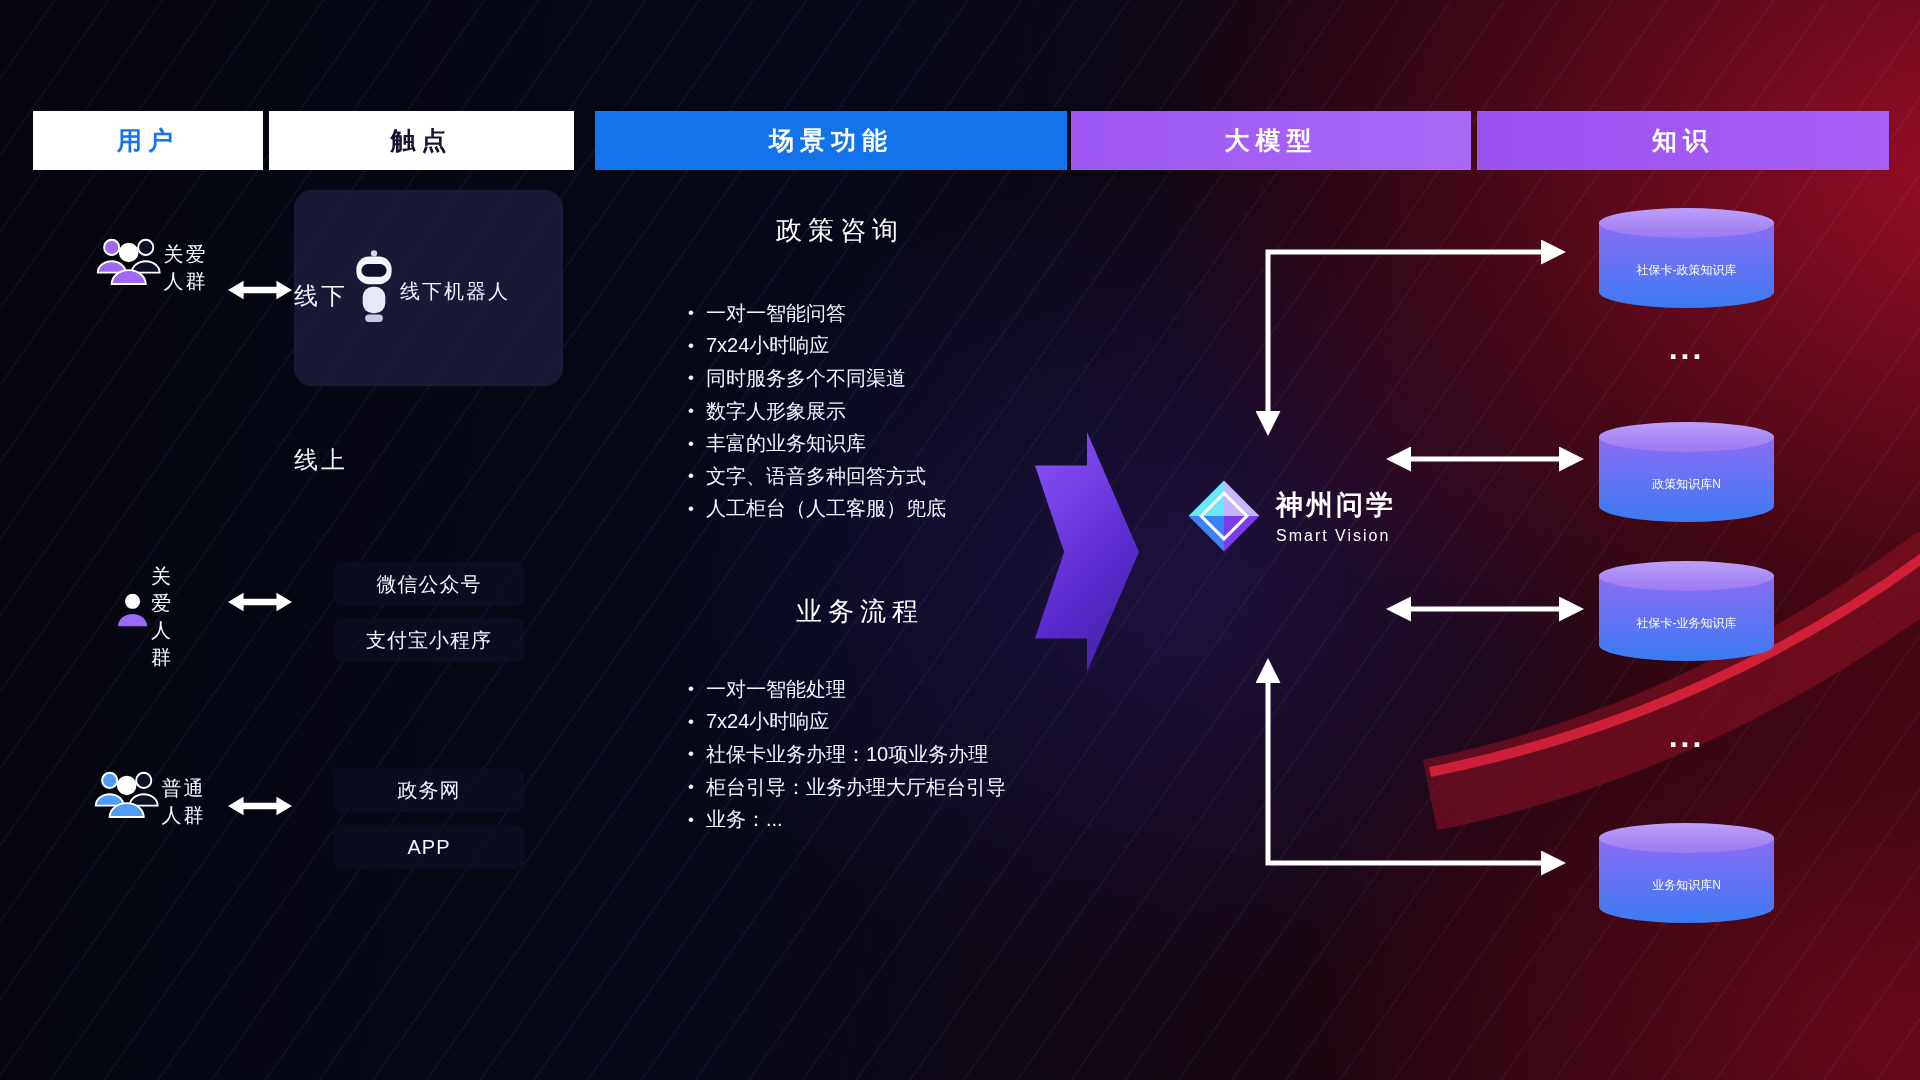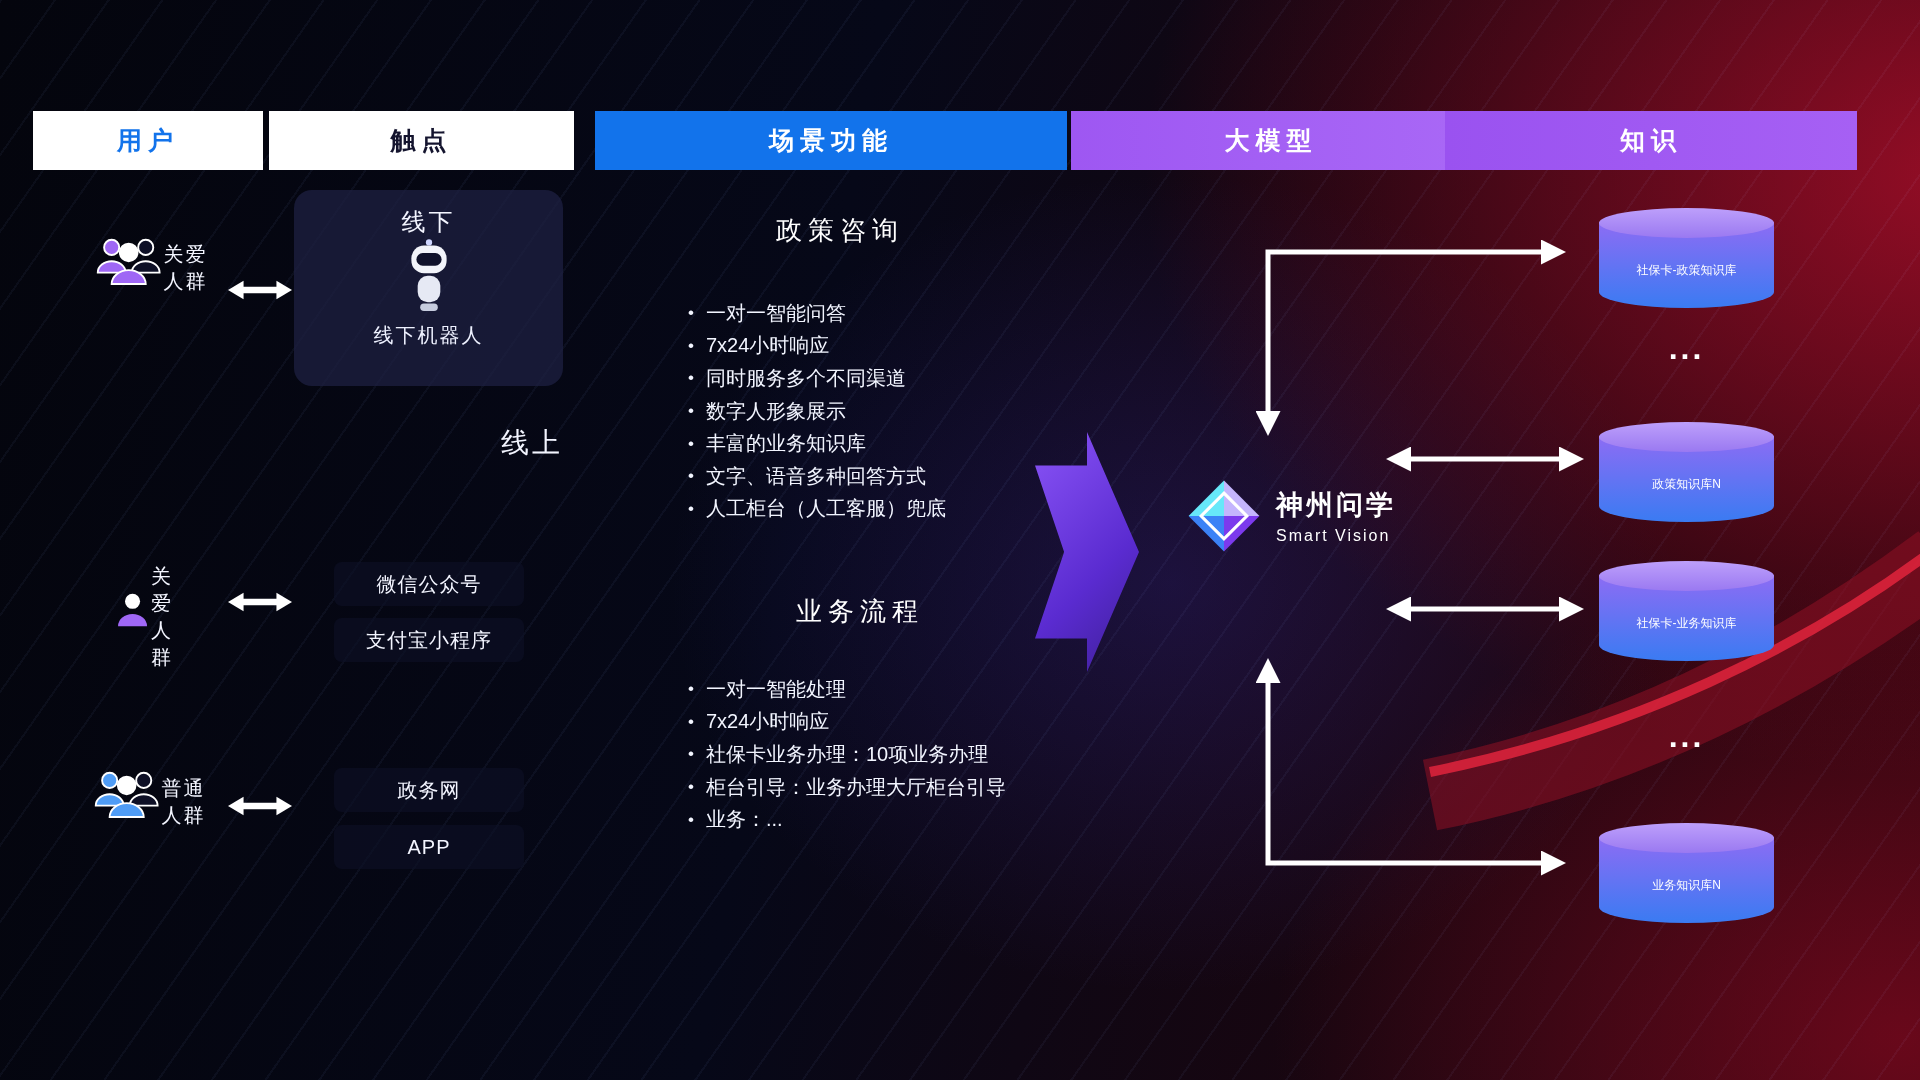--- a/index.html
+++ b/index.html
@@ -20,41 +20,41 @@
   .bg-svg { position:absolute; inset:0; z-index:0; }
 
   
   .hdr { position:absolute; top:111px; height:59px; z-index:2;
          display:flex; align-items:center; justify-content:center;
          font-size:25px; font-weight:bold; letter-spacing:6px; }
   .hdr0 { left:33px;   width:230px; background:#ffffff; color:#1273eb; }
   .hdr1 { left:269px;  width:305px; background:#ffffff; color:#14142e; }
   .hdr2 { left:595px;  width:472px; background:#1273eb; color:#ffffff; }
   .hdr3 { left:1071px; width:400px; background:linear-gradient(90deg,#9e57f2,#a968f6); color:#ffffff; }
-  .hdr4 { left:1445px; width:412px; background:linear-gradient(90deg,#9a52f0,#a660f4); color:#ffffff; }
+  .hdr4 { left:1477px; width:412px; background:linear-gradient(90deg,#9a52f0,#a660f4); color:#ffffff; }
 
   
   .user { position:absolute; z-index:2; display:flex; flex-direction:row; align-items:center; color:#f3f5ff; }
   .user .lbl { font-size:20px; letter-spacing:2px; }
   .u0 { left:94px;  top:212px; width:122px; }
   .u0 .lbl { margin-top:16px; }
   .u1 { left:114px; top:549px; width:80px; }
   .u1 .lbl { margin-top:14px; }
   .u2 { left:92px;  top:745px; width:122px; }
   .u2 .lbl { margin-top:18px; }
   .swap { position:absolute; left:228px; width:64px; height:26px; z-index:2; }
   .sw0 { top:277px; } .sw1 { top:589px; } .sw2 { top:793px; }
 
   
   .offline-card { position:absolute; left:294px; top:190px; width:269px; height:196px; z-index:2;
-    background:rgba(30,32,66,0.74); border-radius:18px; display:flex; flex-direction:column; align-items:center; }
+    background:rgba(30,32,66,0.74); border-radius:18px; display:flex; flex-direction:row; align-items:center; }
   .offline-title { margin-top:16px; font-size:24px; letter-spacing:3px; color:#f3f5ff; }
   .offline-caption { margin-top:6px; font-size:20px; letter-spacing:2px; color:#eef1ff; }
-  .online-lbl { position:absolute; left:294px; top:424px; width:269px; z-index:2;
-    text-align:right; font-size:28px; letter-spacing:3px; color:#f3f5ff; }
+  .online-lbl { position:absolute; left:294px; top:444px; width:269px; z-index:2;
+    text-align:left; font-size:24px; letter-spacing:3px; color:#f3f5ff; }
   .channel { position:absolute; left:334px; width:190px; height:44px; z-index:2;
     background:rgba(14,16,38,0.6); border-radius:8px;
     display:flex; align-items:center; justify-content:center;
     font-size:20px; letter-spacing:1px; color:#f3f5ff; }
   .ch0 { top:562px; } .ch1 { top:618px; } .ch2 { top:768px; } .ch3 { top:825px; }
 
   
   .scn-title { position:absolute; z-index:2; width:300px; text-align:center;
     font-size:26px; letter-spacing:6px; color:#ffffff; }
   .st0 { left:690px; top:213px; }

